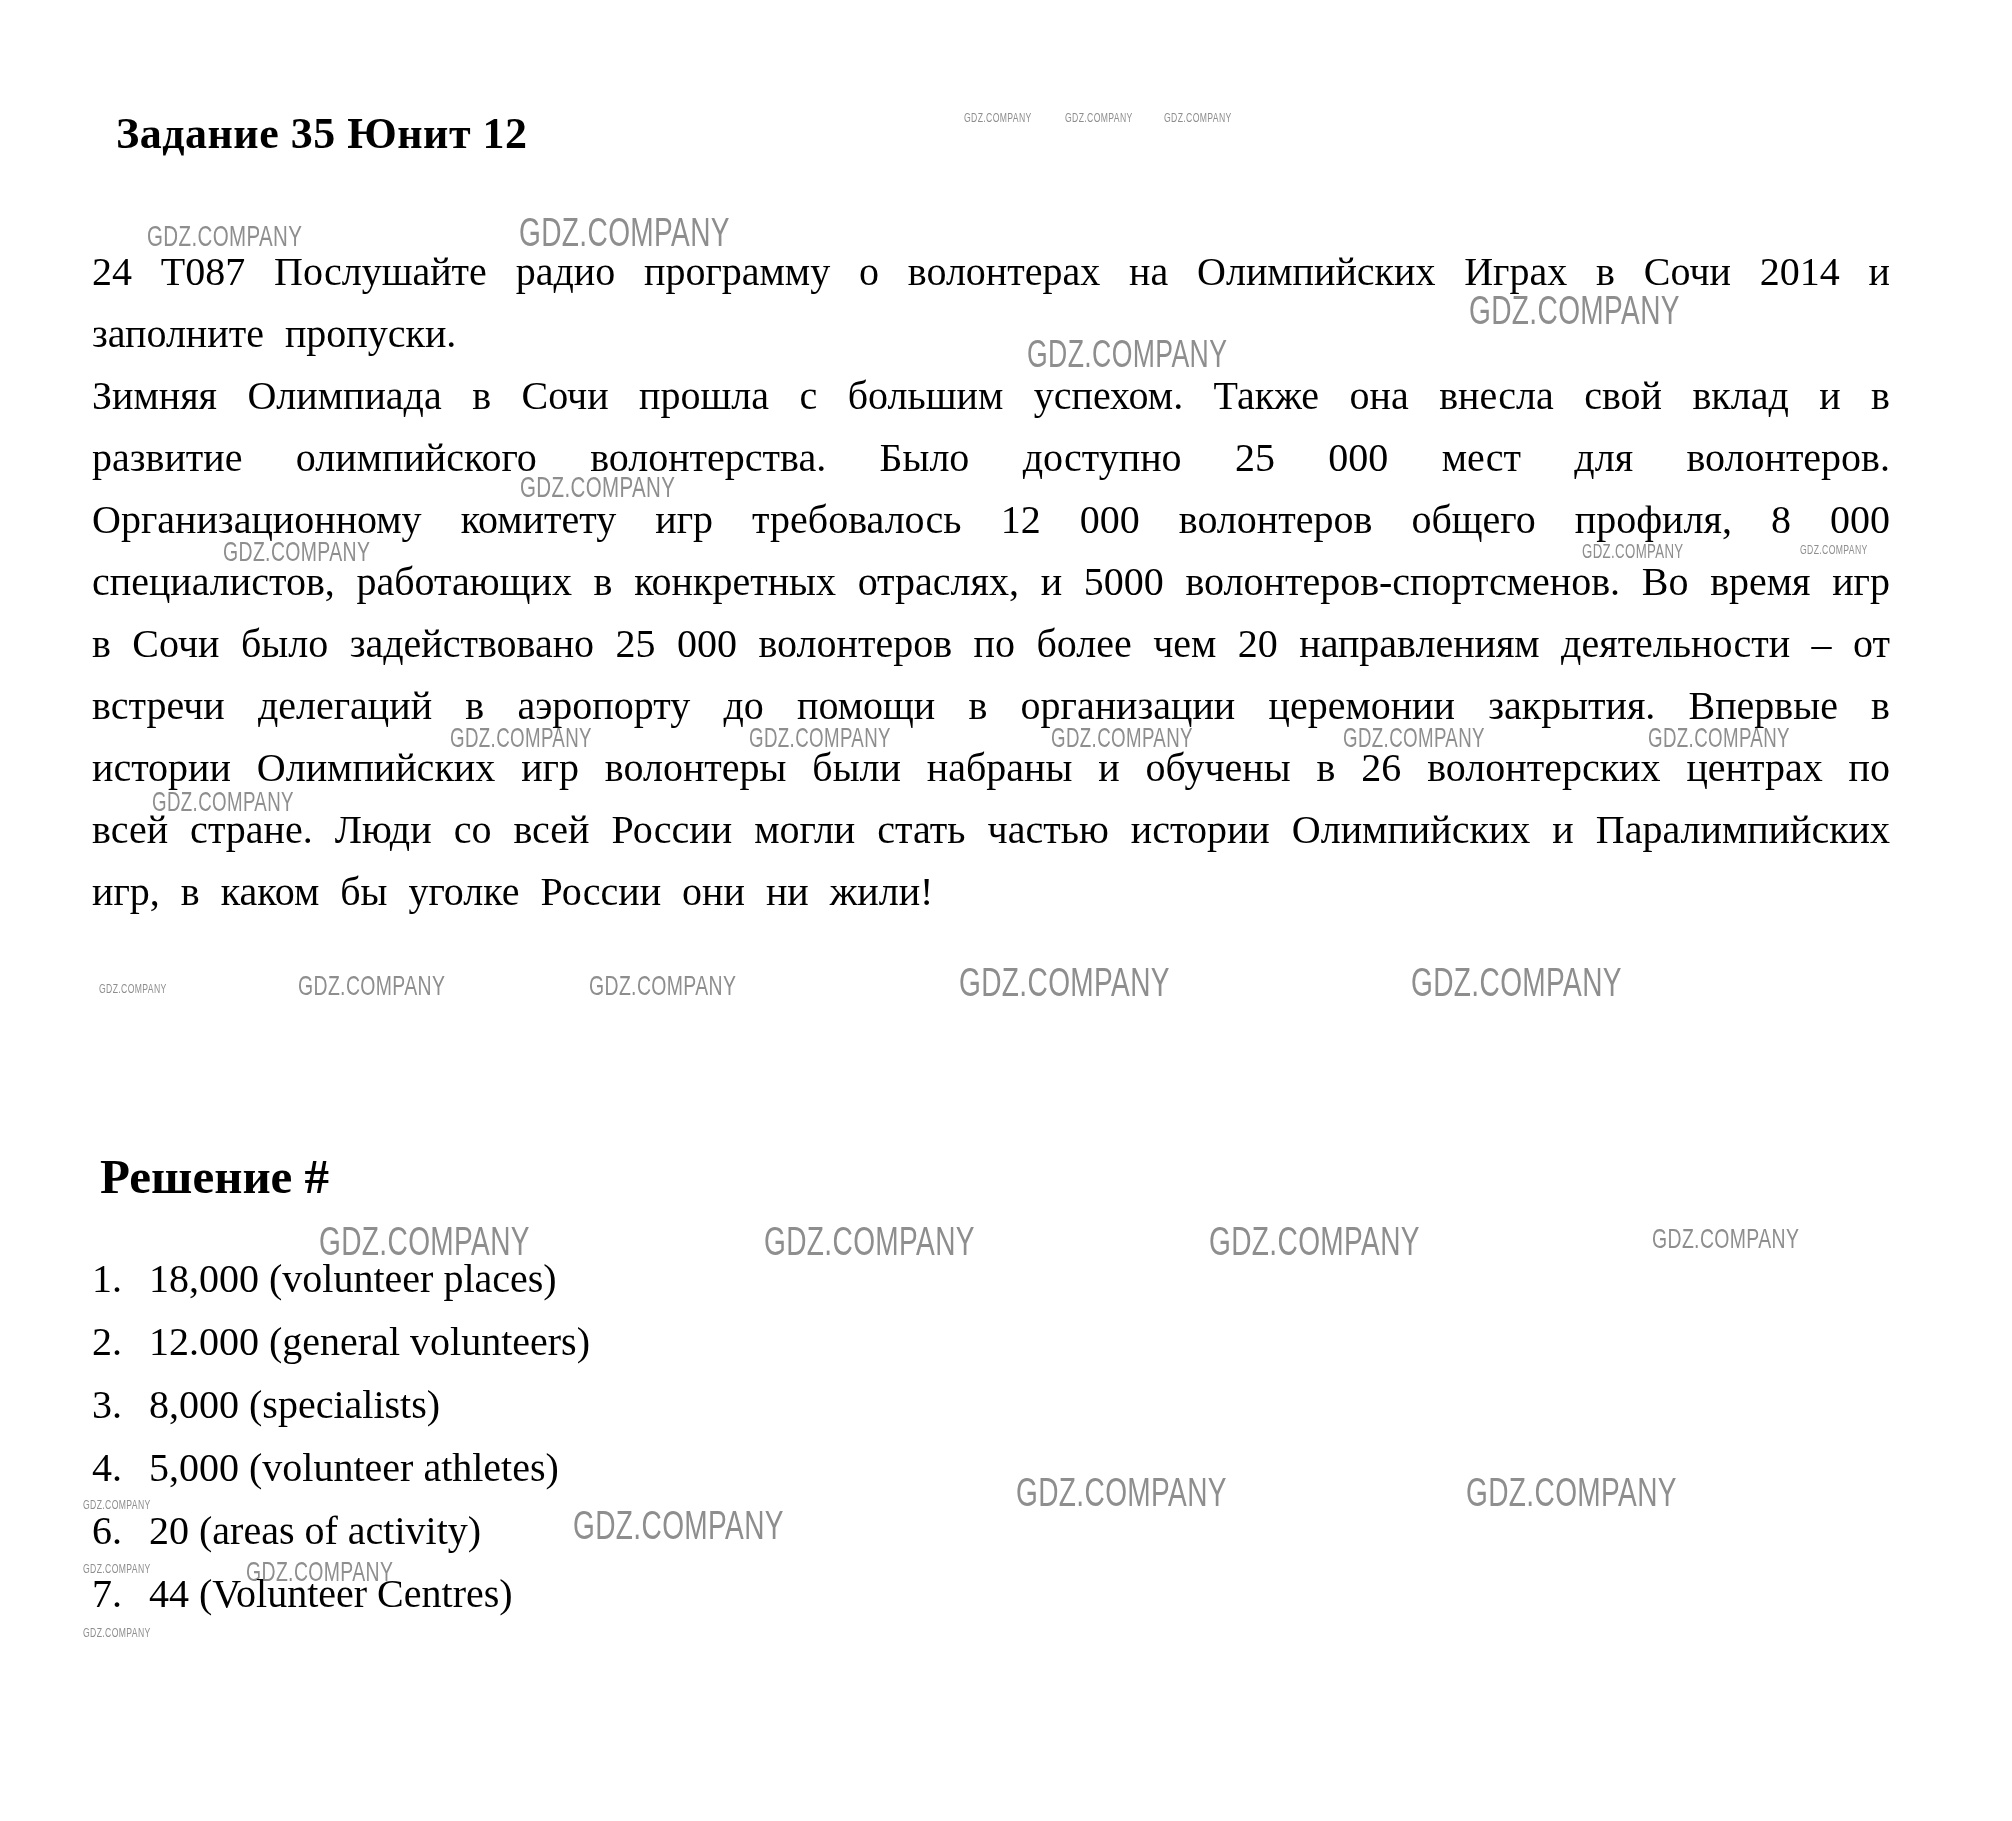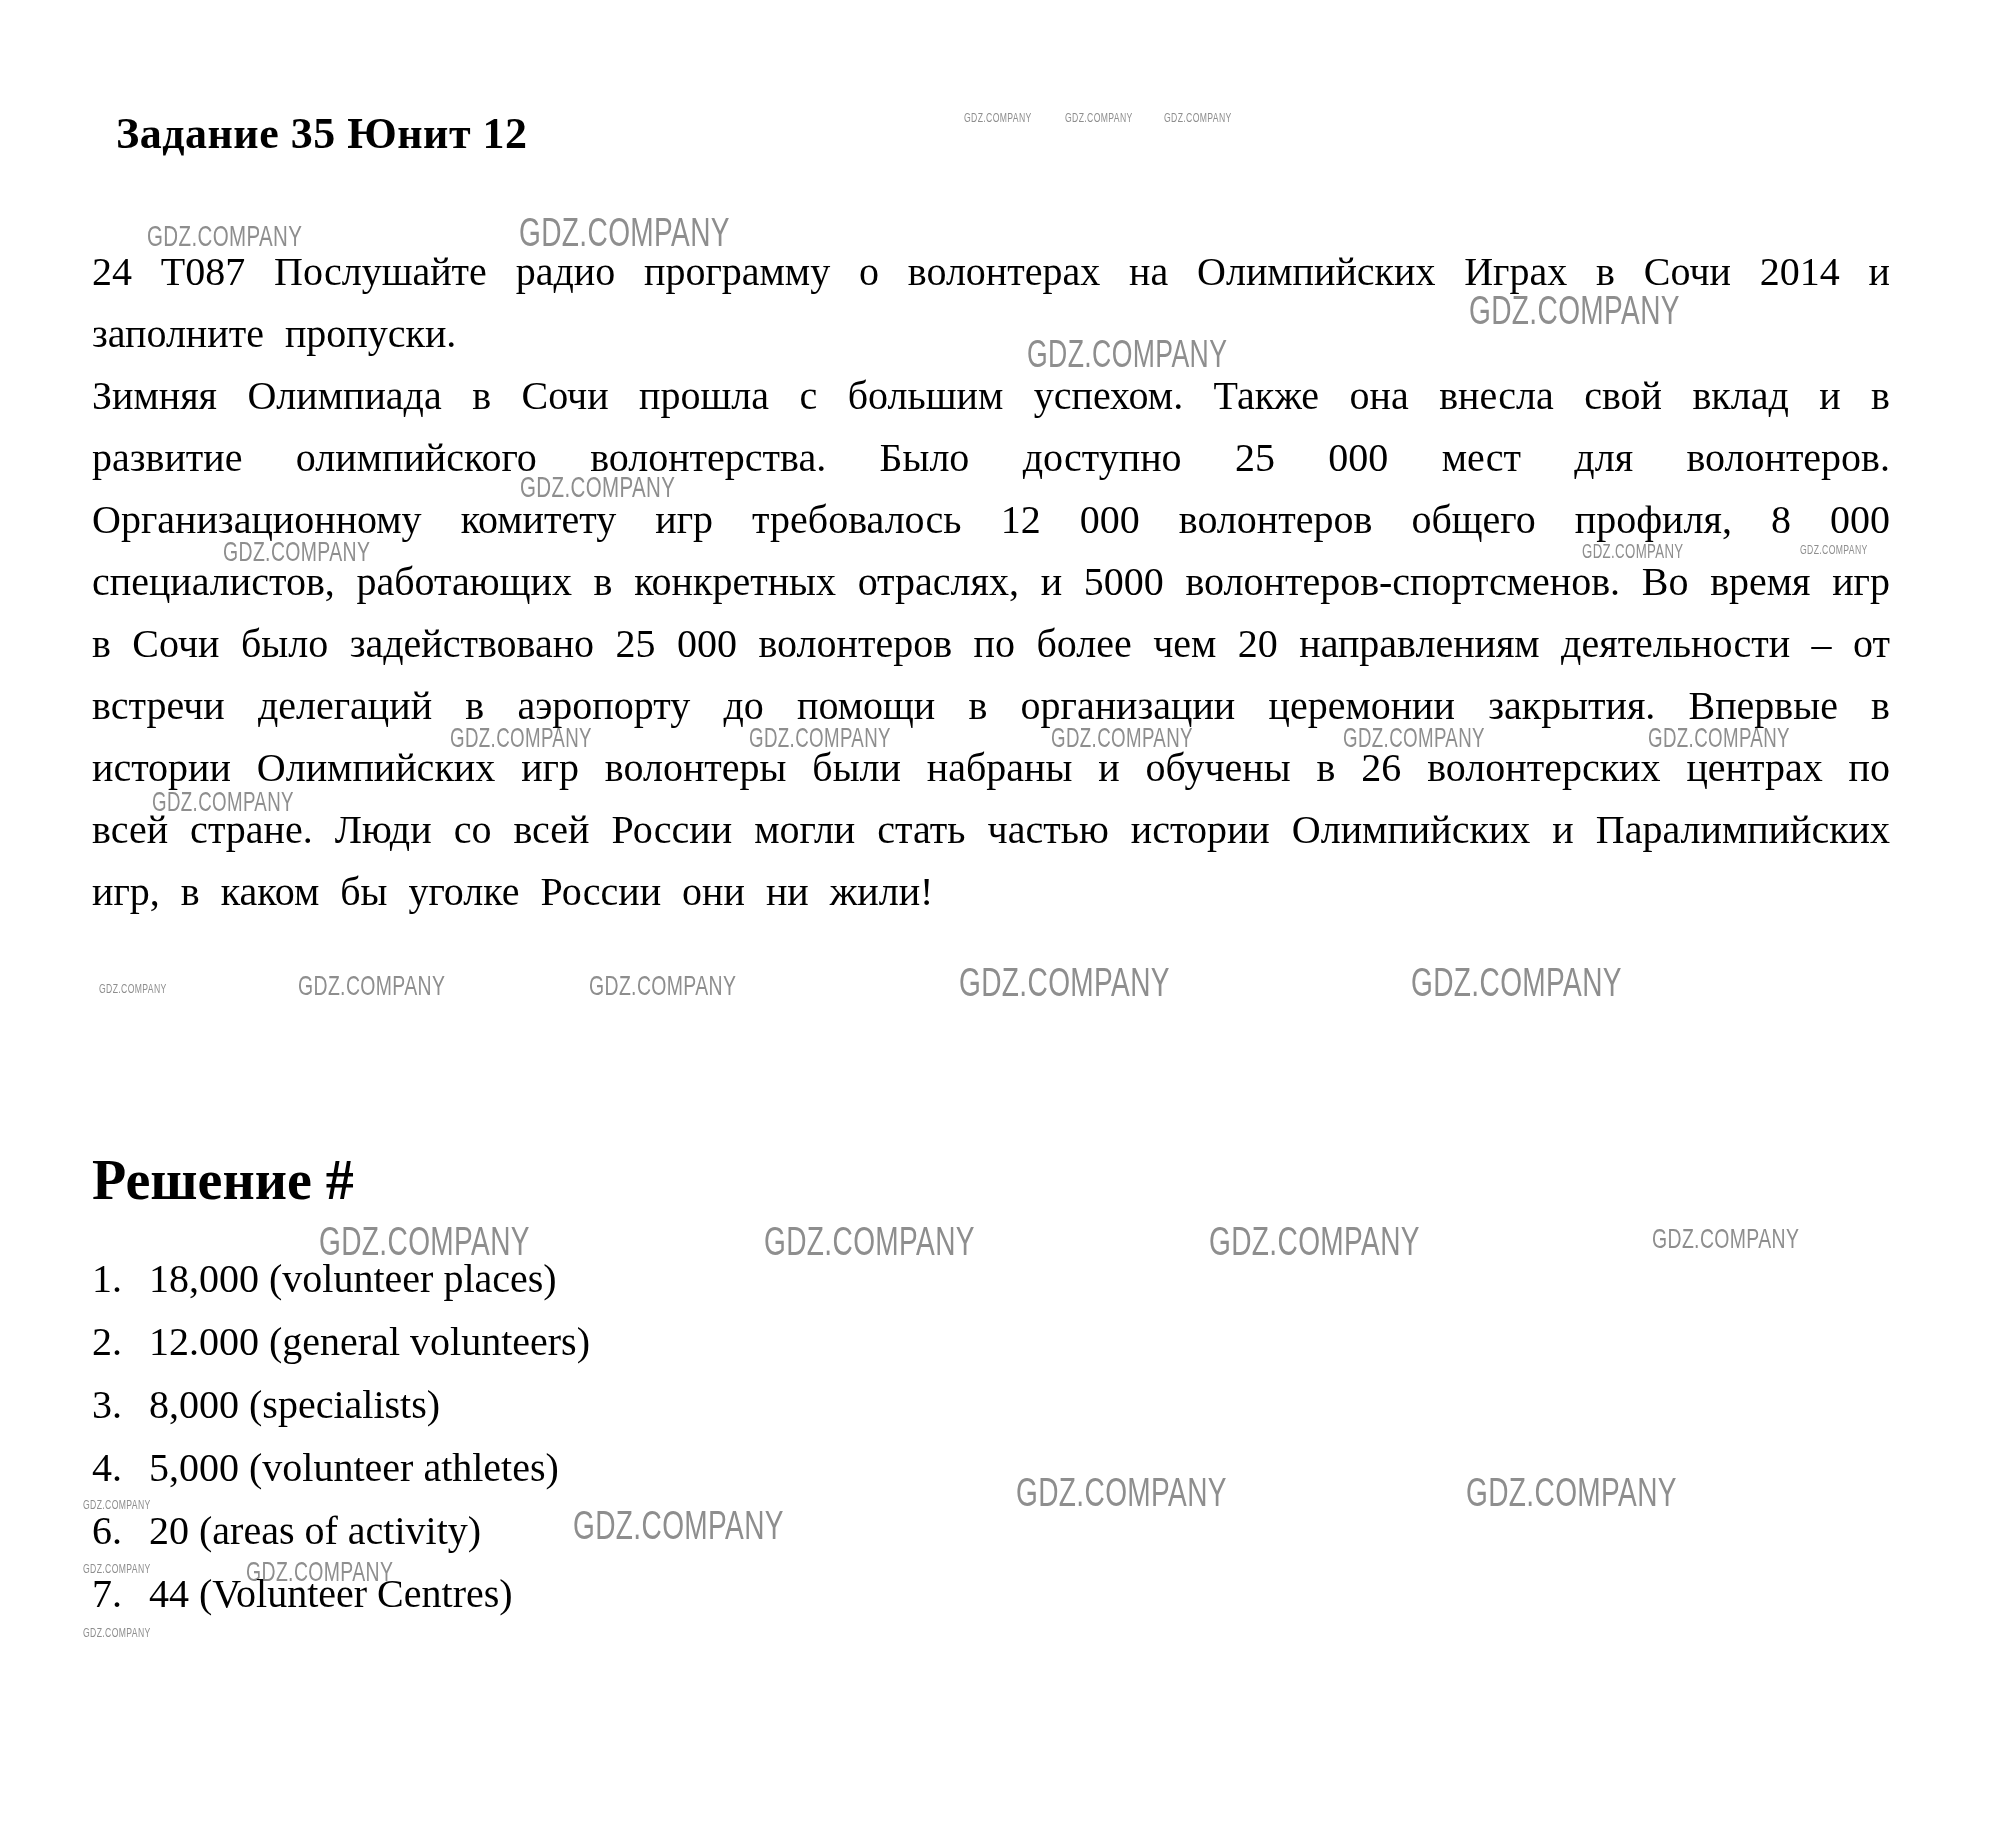--- a/index.html
+++ b/index.html
@@ -29,23 +29,23 @@
     width: 1798px;
   }
   .para {
     font-size: 40px;
     line-height: 62px;
     text-align: justify;
     word-spacing: 11px;
   }
   .solution {
     position: absolute;
-    left: 92px;
+    left: 100px;
     top: 1148px;
-    font-size: 56px;
+    font-size: 49px;
     font-weight: bold;
   }
   .answers {
     position: absolute;
     left: 92px;
     top: 1247px;
     list-style: none;
     font-size: 40px;
     line-height: 63px;
   }

